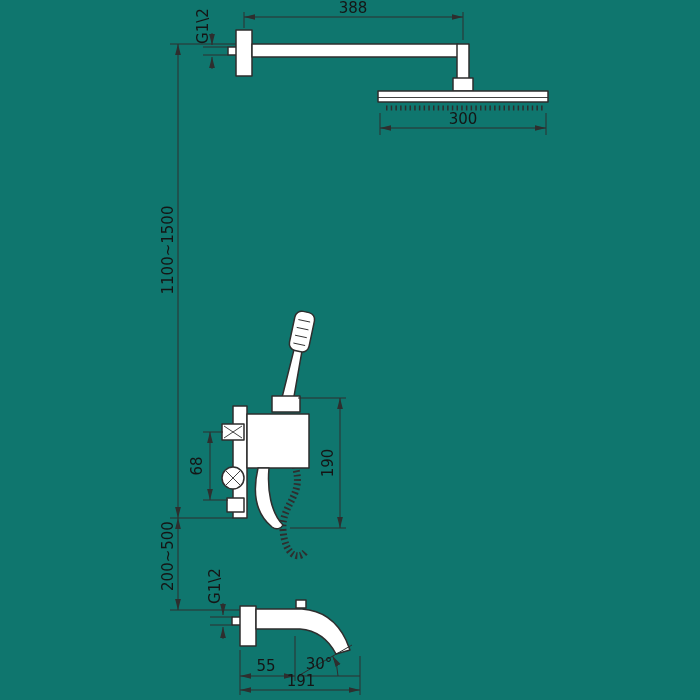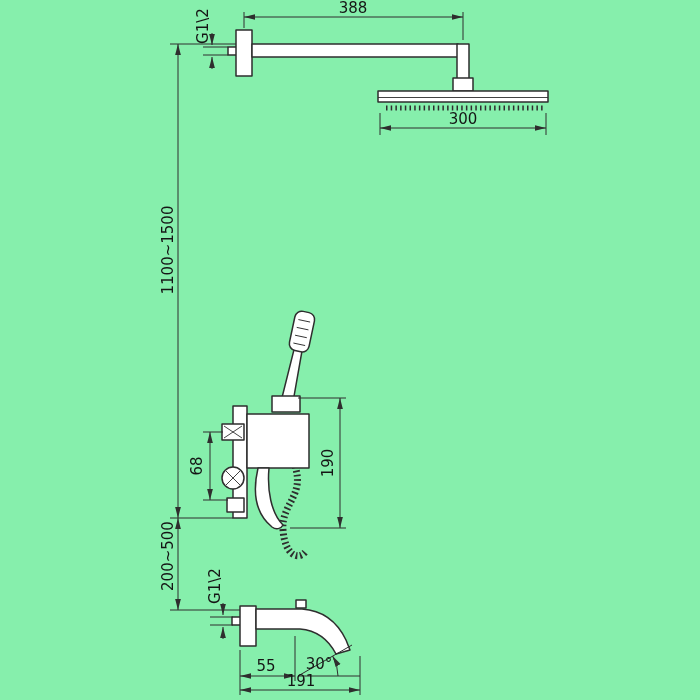--- a/index.html
+++ b/index.html
@@ -1,16 +1,16 @@
 <!DOCTYPE html>
 <html><head>
 <meta charset="utf-8">
 <style>
   html,body{margin:0;padding:0;background:#ffffff}
-  .canvas{width:700px;height:700px;background:#86efac;overflow:hidden;position:relative}
+  .canvas{width:700px;height:700px;background:#0f766e;overflow:hidden;position:relative}
   
   .o{fill:#ffffff;stroke:#2e2e2e;stroke-width:1.5;stroke-linejoin:round}
   
   .d{stroke:#2e2e2e;stroke-width:1;fill:none}
   
   .h{stroke:#2e2e2e;stroke-width:0.9;fill:none}
   
   .rib{stroke:#2e2e2e;stroke-width:7;fill:none;stroke-dasharray:1.8 2.6}
   
   .noz{stroke:#2e2e2e;stroke-width:5;fill:none;stroke-dasharray:1.5 3.2}

